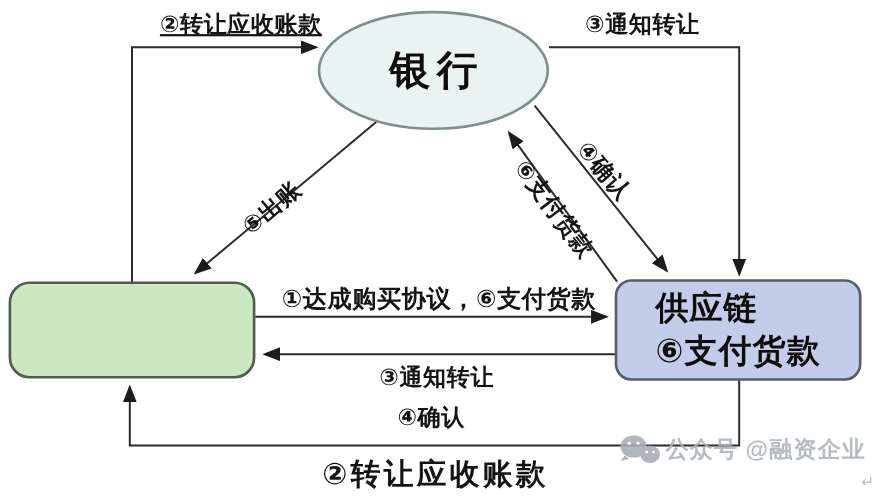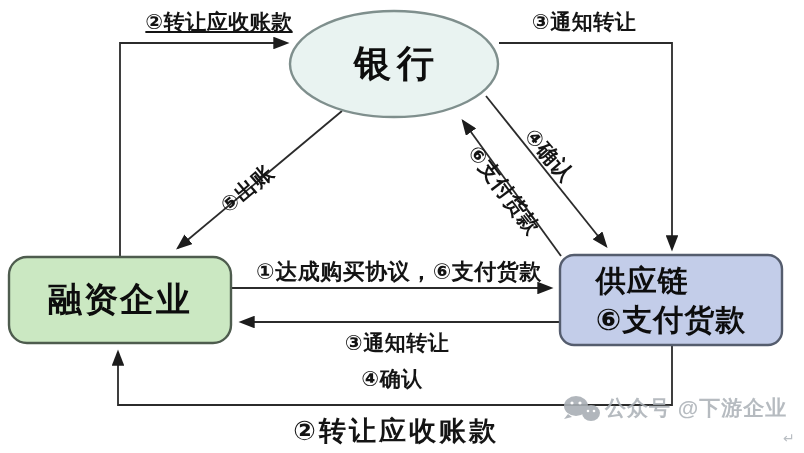--- a/index.html
+++ b/index.html
@@ -77,21 +77,20 @@
       <circle cx="572" cy="403" r="1.6" fill="#ffffff"></circle>
       <circle cx="580" cy="403" r="1.6" fill="#ffffff"></circle>
       <circle cx="588" cy="411" r="1.3" fill="#ffffff"></circle>
       <circle cx="594" cy="411" r="1.3" fill="#ffffff"></circle>
       <path d="M568,414 l-4,5 l8,-2 z"></path>
     </g>
   </svg>
 
   <div class="node-lbl bank-lbl" style="left:397px;top:64px;">银行</div>
 
-  <div class="node-lbl fin-lbl" style="left:120px;top:300px;">融资企业</div>
 
   <div class="node-lbl down-lbl" style="left:671px;top:300px;">
     <div>供应链</div>
     <div>⑥支付货款</div>
   </div>
 
   <div class="lbl small-edge-lbl" style="left:219px;top:8px;text-decoration:underline;">②转让应收账款</div>
 
   <div class="lbl small-edge-lbl" style="left:584px;top:8px;">③通知转让</div>
 
@@ -102,17 +101,17 @@
   <div class="lbl lbl-rot small-edge-lbl" style="left:247px;top:189px;transform:translate(-50%,-50%) rotate(-40deg);">⑤出账</div>
 
   <div class="lbl e1-lbl" style="left:399px;top:257px;">①达成购买协议，⑥支付货款</div>
 
   <div class="lbl small-edge-lbl" style="left:397px;top:329px;">③通知转让</div>
 
   <div class="lbl small-edge-lbl" style="left:392px;top:365px;">④确认</div>
 
   <div class="title-lbl">②转让应收账款</div>
 
-  <div class="watermark" style="left:605px;top:394px;">公众号 @下游企业</div>
+  <div class="watermark" style="left:605px;top:394px;">公众号 @融资企业</div>
 
   <div class="return-glyph">↵</div>
 
 </div>
 
 </body></html>

